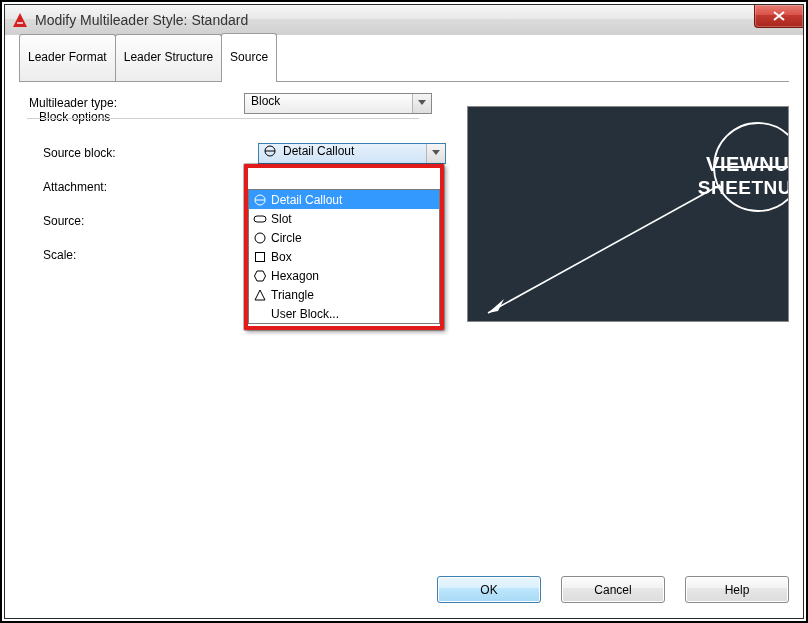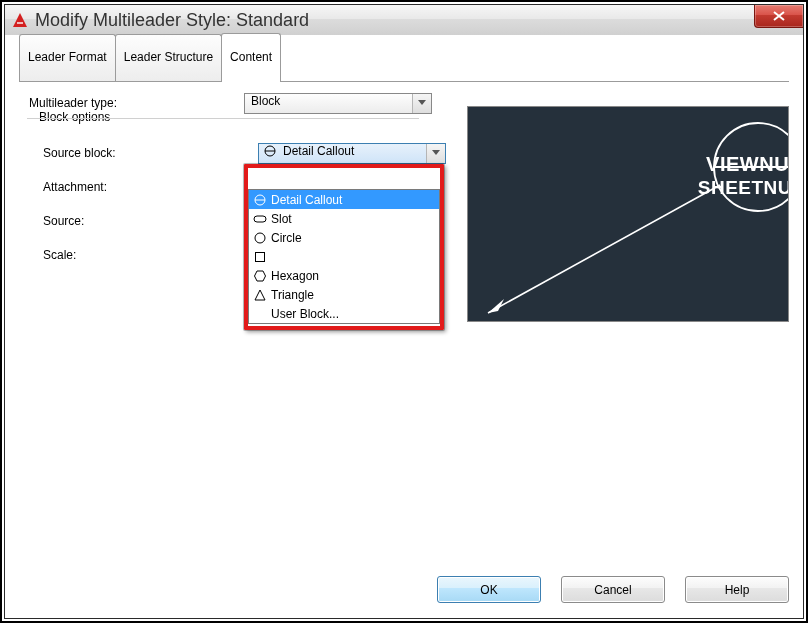--- a/index.html
+++ b/index.html
@@ -2,21 +2,21 @@
 <html><head>
 <meta charset="utf-8">
 <style>
   html,body{margin:0;padding:0;font-family:"Segoe UI",Tahoma,sans-serif;font-size:12px;color:#000;background:#555}
   .frame{width:808px;height:623px;border:2px solid #000;background:#fff;box-sizing:border-box;position:relative}
   .win{position:absolute;left:2px;top:2px;right:2px;bottom:2px;border:1px solid #2a2a2a;background:#fff}
 
   
   .titlebar{height:30px;background:linear-gradient(to bottom,#f6f6f6 0%,#e9e9e9 45%,#dcdcdc 46%,#d0d0d0 100%);border-bottom:1px solid #7f7f7f;display:flex;align-items:center;padding:0 0 0 6px;position:relative}
   .app-icon{width:18px;height:18px;margin-right:6px;flex:0 0 auto}
-  .title-text{font-size:18px;color:#333}
+  .title-text{font-size:14px;color:#333}
   .close-btn{position:absolute;right:0;top:0;width:48px;height:22px;background:linear-gradient(to bottom,#e67b71 0%,#d9534a 45%,#c33a30 46%,#a8261d 100%);border:1px solid #7a1610;border-top:none;border-right:none;border-bottom-left-radius:4px;display:flex;align-items:center;justify-content:center;color:#fff;font-weight:bold;font-size:13px;box-shadow:inset 0 0 0 1px rgba(255,255,255,.25)}
   .close-btn svg{display:block}
 
   
   .client{position:absolute;left:0;right:0;top:30px;bottom:0;background:#fff}
 
   .tabs{position:absolute;left:14px;top:24px;height:22px;display:flex;align-items:flex-end}
   .tab{height:22px;line-height:20px;padding:12px 8px;border:1px solid #9b9b9b;border-bottom:none;background:linear-gradient(to bottom,#fdfdfd,#ededed);border-radius:3px 3px 0 0;margin-right:-1px;position:relative;z-index:1}
   .tab.active{background:#fff;z-index:3;height:24px;line-height:22px;top:1px}
   .tabrule{position:absolute;left:14px;right:14px;top:46px;height:0;border-top:1px solid #9b9b9b;z-index:2}
@@ -79,21 +79,21 @@
             <path d="M1 1 L11 9 M11 1 L1 9" stroke="#fff" stroke-width="2"></path>
           </svg>
     </div>
   </div>
 
   <div class="client">
 
     <div class="tabs">
       <div class="tab">Leader Format</div>
       <div class="tab">Leader Structure</div>
-      <div class="tab active">Content</div>
+      <div class="tab active">Source</div>
     </div>
     <div class="tabrule"></div>
 
     <div class="body">
 
       <div class="row">
         <div class="lbl">Multileader type:</div>
         <div class="combo">
           <span class="val">Block</span>
           <span class="arrow">
@@ -162,20 +162,21 @@
                 </svg>
               </span>
           <span class="txt">Circle</span>
         </div>
         <div class="opt">
           <span class="ico">
                 <svg width="12" height="12" viewBox="0 0 12 12">
                   <rect x="1.5" y="1.5" width="9" height="9" fill="none" stroke="#000" stroke-width="1"></rect>
                 </svg>
               </span>
+          <span class="txt">Box</span>
         </div>
         <div class="opt">
           <span class="ico">
                 <svg width="12" height="12" viewBox="0 0 12 12">
                   <polygon points="3,1 9,1 11.5,6 9,11 3,11 0.5,6" fill="none" stroke="#000" stroke-width="1"></polygon>
                 </svg>
               </span>
           <span class="txt">Hexagon</span>
         </div>
         <div class="opt">

